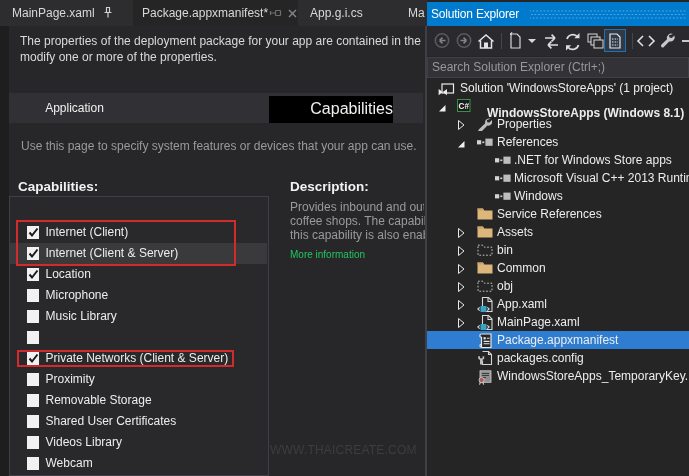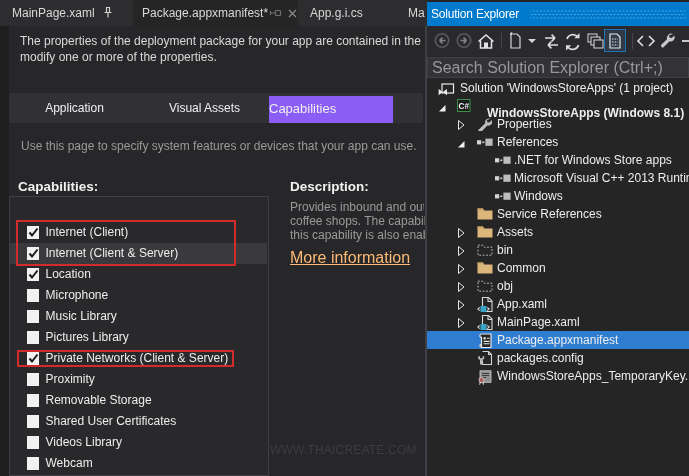--- a/index.html
+++ b/index.html
@@ -8,43 +8,43 @@
 .abs { position:absolute; }
 
 #tabbar { left:0; top:0; width:427px; height:26px; background:#2d2d30; }
 .dtab { position:absolute; top:0; height:26px; color:#d8d8d8; font-size:12px; line-height:26px; }
 
 #editor { left:0; top:26px; width:427px; height:450px; background:#272729; }
 #leftstrip { left:0; top:26px; width:9px; height:450px; background:#1e1e1e; }
 .toptext { color:#dadada; font-size:12px; }
 #tabstrip { left:9px; top:93px; width:414px; height:30px; background:#313135; }
 .mtab { position:absolute; top:0; height:30px; color:#f0f0f0; font-size:12px; line-height:30px; text-align:center; }
-#mtab-active { position:absolute; left:260px; top:3px; width:124px; height:27px; background:#8b5cf6; color:#f0f0f0; font-size:13px; line-height:25px; text-align:left; }
+#mtab-active { position:absolute; left:260px; top:3px; width:124px; height:27px; background:#000000; color:#f0f0f0; font-size:16px; line-height:25px; text-align:right; }
 .gray { color:#9a9a9a; font-size:12px;text-align:right; }
 .head { color:#f2f2f2; font-size:13.5px; font-weight:bold; }
 #listbox { left:9px; top:196px; width:260px; height:280px; border:1px solid #3f3f46; background:#29292b; }
 .cbrow { position:absolute; left:1px; width:257px; height:21px; }
 .cbrow.hl { background:#3a3a3d; }
 .cbx { position:absolute; left:16.5px; top:4px; width:12.5px; height:12.5px; background:#f1f1f1; }
 .cbx svg { position:absolute; left:0; top:0; }
 .cblabel { position:absolute; left:35.5px; top:0; height:21px; line-height:21px; color:#ededed; font-size:12px; white-space:nowrap; }
 .redbox { position:absolute; border:2px solid #d32b2b; }
 #desc { left:290px; top:152px; width:141px; height:200px; overflow:hidden; }
 .descline { white-space:nowrap; color:#9a9a9a; font-size:12px; line-height:14px; overflow:hidden; }
-#morelink { color:#fdba74; font-size:16px; text-decoration:underline; }
+#morelink { color:#22c55e; font-size:10px; }
 #watermark { left:270px; top:443px; color:#3d3d3f; font-size:12px; letter-spacing:0.2px; }
 
 #sep-line { left:425px; top:26px; width:2px; height:450px; background:#3f3f46; }
 #se { left:427px; top:0; width:262px; height:476px; background:#252526; }
 #se-title { position:absolute; left:0; top:2px; width:262px; height:24px; background:#007acc; color:#ffffff; font-size:12px; line-height:24px; letter-spacing:-0.2px; }
 #se-grip { position:absolute; left:103px; top:10px; width:156px; height:10px;
   background-image:radial-gradient(circle, rgba(170,222,255,0.45) 0.62px, transparent 0.8px), radial-gradient(circle, rgba(170,222,255,0.45) 0.62px, transparent 0.8px);
   background-size:3.6px 7px, 3.6px 7px; background-position:0 1px, 1.8px 4.5px; }
 #se-toolbar { position:absolute; left:0; top:26px; width:262px; height:30px; background:#2a2a2e; }
-#se-search { position:absolute; left:0; top:57px; width:262px; height:21px; background:#333337; border:1px solid #3f3f46; color:#989898; font-size:16px; line-height:19px; padding-left:4px; }
+#se-search { position:absolute; left:0; top:57px; width:262px; height:21px; background:#333337; border:1px solid #3f3f46; color:#989898; font-size:12px; line-height:19px; padding-left:4px; }
 .trow { position:absolute; left:0; width:262px; height:18px; color:#ededed; font-size:12px; line-height:18px; white-space:nowrap; }
 .trow b { font-weight:bold; }
 .trow.sel { background:#2e7dd1; }
 .ticon { position:absolute; top:1px; }
 .tlabel { position:absolute; top:0; }
 </style>
 </head>
 <body>
 
 <div class="abs" id="tabbar">
@@ -63,21 +63,20 @@
   <div class="dtab" style="left:408px;">Ma</div>
 </div>
 
 <div class="abs" id="editor"></div>
 <div class="abs" id="leftstrip"></div>
 <div class="abs toptext" style="left:20px; top:33.5px;">The properties of the deployment package for your app are contained in the</div>
 <div class="abs toptext" style="left:20px; top:49.5px;">modify one or more of the properties.</div>
 
 <div class="abs" id="tabstrip">
   <div class="mtab" style="left:0px; width:131px;">Application</div>
-  <div class="mtab" style="left:131px; width:129px;">Visual Assets</div>
   <div id="mtab-active">Capabilities</div>
 </div>
 
 <div class="abs gray" style="left:21px; top:139px;">Use this page to specify system features or devices that your app can use.</div>
 <div class="abs head" style="left:18px; top:179px;">Capabilities:</div>
 <div class="abs head" style="left:290px; top:179px;">Description:</div>
 
 <div class="abs" id="listbox"></div>
 <div class="abs" id="cbrows" style="left:9px; top:196px; width:260px; height:280px;">
     <div class="cbrow" style="top:26px;">
@@ -107,21 +106,20 @@
     <div class="cbrow" style="top:89px;">
       <div class="cbx"></div>
       <div class="cblabel">Microphone</div>
     </div>
     <div class="cbrow" style="top:110px;">
       <div class="cbx"></div>
       <div class="cblabel">Music Library</div>
     </div>
     <div class="cbrow" style="top:131px;">
       <div class="cbx"></div>
-      <div class="cblabel">Pictures Library</div>
     </div>
     <div class="cbrow" style="top:152px;">
       <div class="cbx">
         <svg width="13" height="13" viewBox="0 0 13 13">
           <path d="M2.5 6.5 L5 9.5 L10.5 2.5" stroke="#1a1a1a" stroke-width="2" fill="none"></path>
         </svg>
       </div>
       <div class="cblabel">Private Networks (Client &amp; Server)</div>
     </div>
     <div class="cbrow" style="top:173px;">

